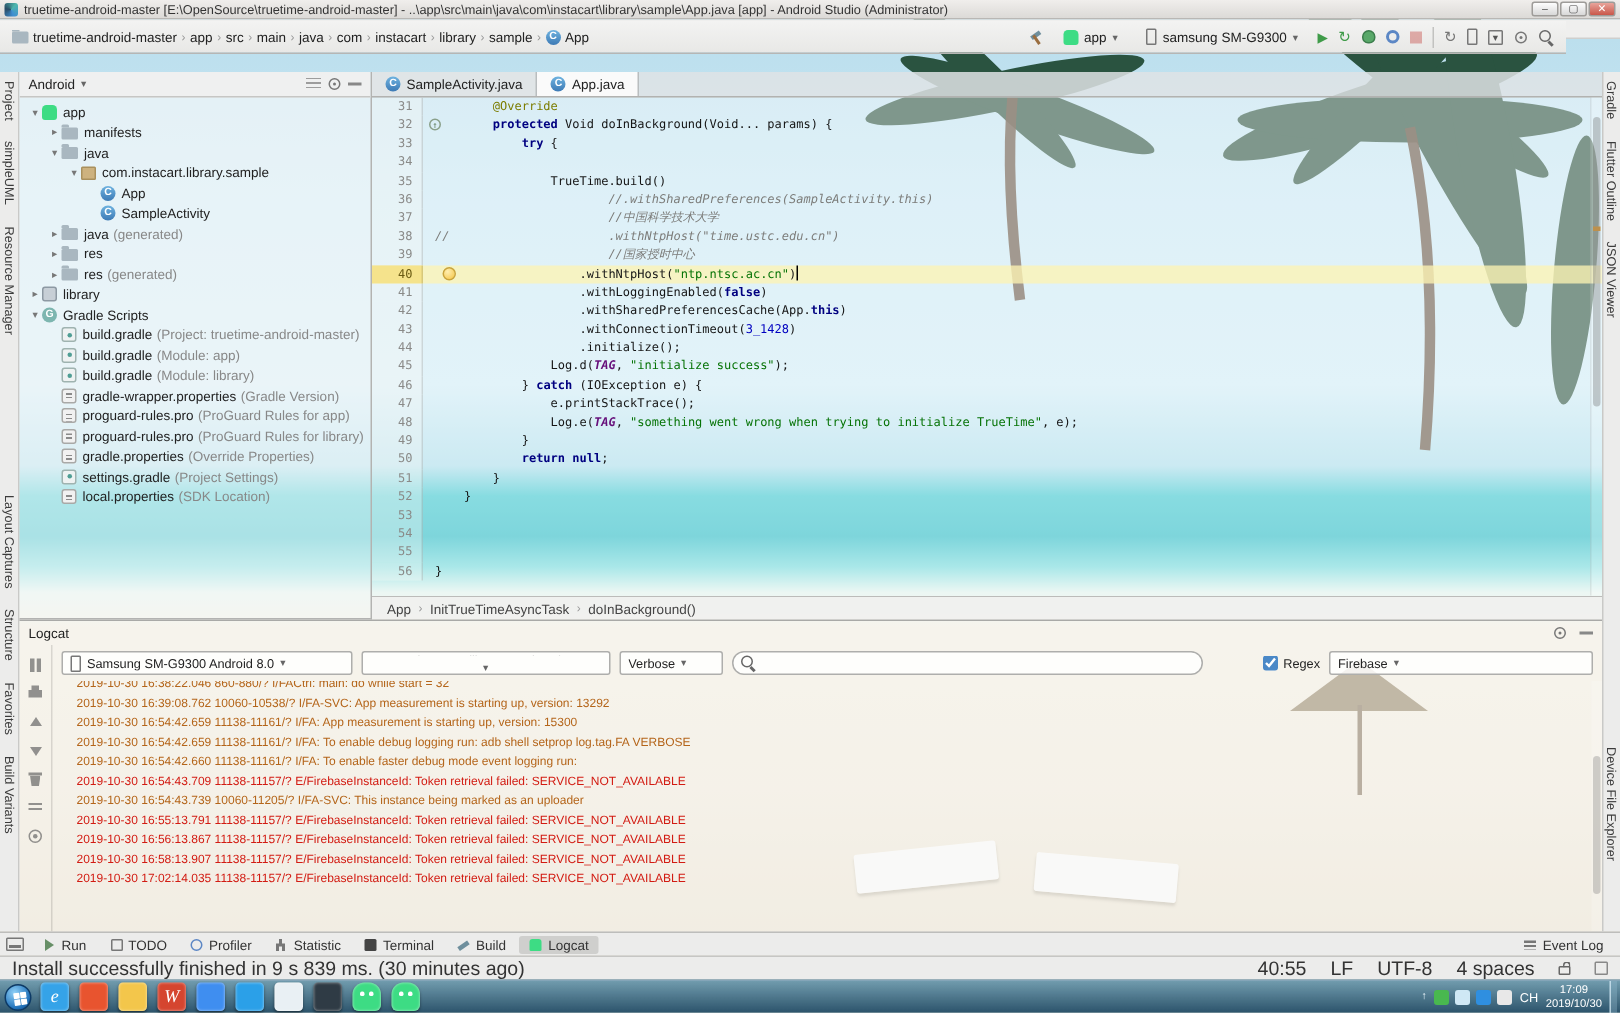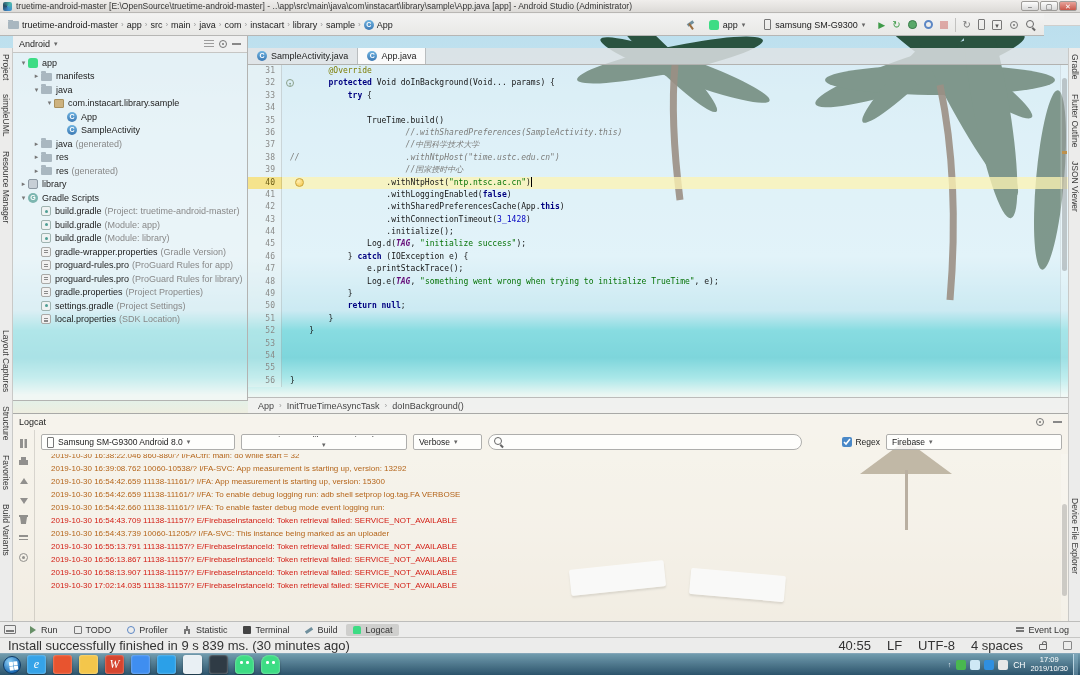--- a/index.html
+++ b/index.html
@@ -62,21 +62,21 @@
   .gearc::after{content:"";position:absolute;inset:4px;background:#777;border-radius:50%;}
 
   
   .stripe{position:absolute;top:48px;bottom:54px;background:#ececeb;font-size:8.5px;color:#3b3b3b;}
   .stripe.left{left:0;width:13px;border-right:1px solid #c9c9c7;}
   .stripe.right{right:0;width:12px;border-left:1px solid #c9c9c7;}
   .stripe-group{position:absolute;left:0;right:0;display:flex;flex-direction:column;align-items:center;gap:14px;}
   .stripe-btn{writing-mode:vertical-rl;white-space:nowrap;cursor:default;}
 
   
-  .project-panel{position:absolute;left:13px;top:36px;width:235px;height:365px;background:rgba(250,250,250,.62);
+  .project-panel{position:absolute;left:13px;top:48px;width:235px;height:365px;background:rgba(250,250,250,.62);
     border-right:1px solid #b3b3b1;border-bottom:1px solid #b3b3b1;overflow:hidden;}
   .pp-header{height:17px;display:flex;align-items:center;gap:4px;padding:0 6px;background:rgba(240,240,239,.9);
     border-bottom:1px solid #c6c6c4;font-size:9px;color:#222;}
   .pp-sp{flex:1;}
   .ph-lines{width:10px;height:8px;background:repeating-linear-gradient(#888 0 1px,transparent 1px 3px);opacity:.8;}
   .ph-dash{width:9px;height:2px;background:#888;}
   .tree{padding-top:3px;font-size:9px;color:#222;}
   .tree-row{display:flex;align-items:center;height:13.5px;white-space:nowrap;overflow:hidden;}
   .tree-arrow{width:9px;color:#777;font-size:7px;text-align:center;flex:0 0 auto;}
   .tree-label{margin-left:4px;}
@@ -461,21 +461,21 @@
         <div class="tree-row" style="padding-left: 19px;">
           <span class="tree-arrow"></span>
           <span class="ic ic-props"></span>
           <span class="tree-label">proguard-rules.pro</span>
           <span class="tree-hint">(ProGuard Rules for library)</span>
         </div>
         <div class="tree-row" style="padding-left: 19px;">
           <span class="tree-arrow"></span>
           <span class="ic ic-props"></span>
           <span class="tree-label">gradle.properties</span>
-          <span class="tree-hint">(Project Properties)</span>
+          <span class="tree-hint">(Override Properties)</span>
         </div>
         <div class="tree-row" style="padding-left: 19px;">
           <span class="tree-arrow"></span>
           <span class="ic ic-gradlefile"></span>
           <span class="tree-label">settings.gradle</span>
           <span class="tree-hint">(Project Settings)</span>
         </div>
         <div class="tree-row" style="padding-left: 19px;">
           <span class="tree-arrow"></span>
           <span class="ic ic-props"></span>

